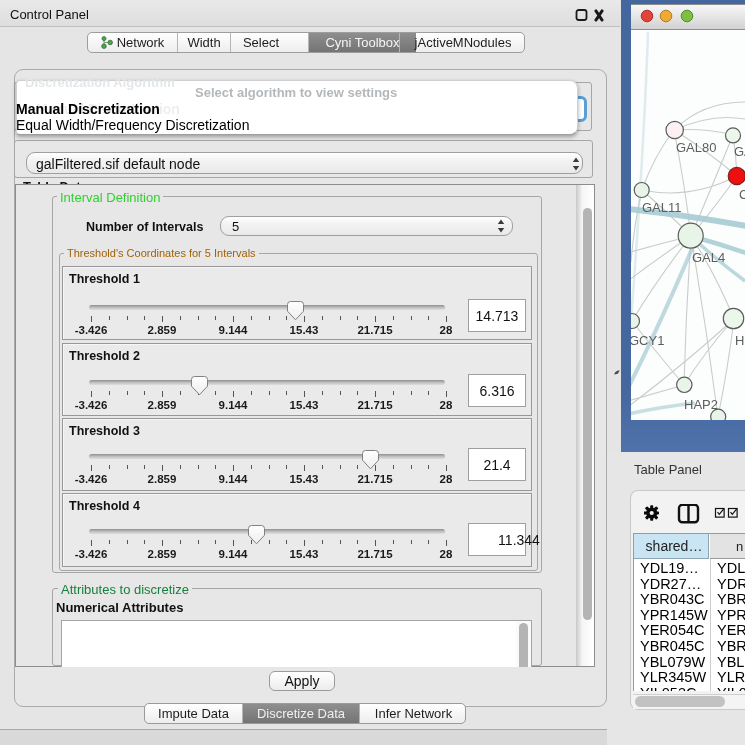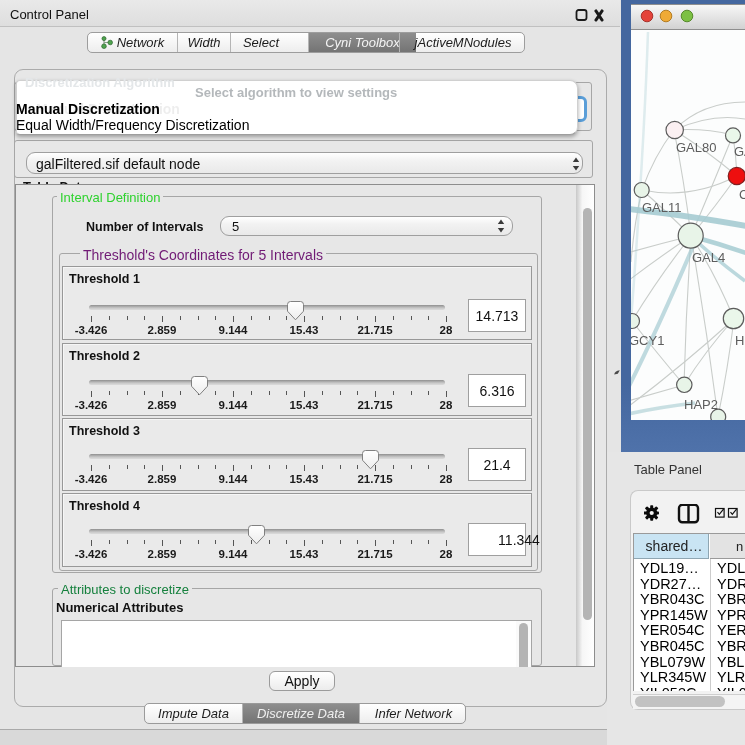--- a/index.html
+++ b/index.html
@@ -4,21 +4,21 @@
 <style>
 * { margin:0; padding:0; box-sizing:border-box; }
 html,body { width:745px; height:745px; overflow:hidden; }
 body { font-family:"Liberation Sans", sans-serif; background:#e4e4e4; position:relative; }
 .abs { position:absolute; }
 .grp { position:absolute; border:1px solid #a6a6a6; border-radius:3px; }
 .grplab { position:absolute; background:#e7e7e7; padding:0 3px; white-space:nowrap; }
 .combo { position:absolute; background:linear-gradient(#ffffff,#f2f2f2 40%,#e9e9e9); border:1px solid #9f9f9f; border-radius:9px; }
 .vbox { position:absolute; width:58px; height:33px; background:#fff; border:1px solid #9f9f9f; font-size:14px; color:#111; display:flex; align-items:center; justify-content:center; }
 .ticklab { position:absolute; font-size:11.5px; font-weight:bold; color:#1a1a1a; transform:translateX(-50%); white-space:nowrap; }
-.seg { position:absolute; top:0; height:100%; display:flex; align-items:center; justify-content:center; font-size:13px; color:#1c1c1c; border-left:1px solid #b5b5b5;font-style:italic; }
+.seg { position:absolute; top:0; height:100%; display:flex; align-items:center; justify-content:center; font-size:13px; color:#1c1c1c; border-left:1px solid #b5b5b5; }
 </style>
 </head>
 <body>
 
 <div class="abs" style="left:0;top:0;width:620px;height:745px;background:#e5e5e5;"></div>
 
 <div class="abs" style="left:0;top:0;width:620px;height:27px;background:linear-gradient(#e9e9e9,#dedede);border-bottom:1px solid #c0c0c0;"></div>
 <div class="abs" style="left:10px;top:7px;font-size:13px;color:#111;">Control Panel</div>
 <svg class="abs" style="left:575px;top:9px;" width="32" height="13" viewBox="0 0 32 13">
   <rect x="1.5" y="1" width="10" height="10" rx="2.2" fill="none" stroke="#1a1a1a" stroke-width="1.8"></rect>
@@ -61,21 +61,21 @@
 <div class="grplab" style="left:57px;top:190px;font-size:13px;color:#2ed22e;">Interval Definition</div>
 <div class="abs" style="left:86px;top:220px;font-size:12.5px;font-weight:bold;color:#111;">Number of Intervals</div>
 <div class="combo" style="left:220px;top:216px;width:293px;height:20px;"></div>
 <div class="abs" style="left:232px;top:219px;font-size:13px;color:#111;">5</div>
 <svg class="abs" style="left:496px;top:219px;" width="10" height="14" viewBox="0 0 10 14">
     <path d="M5 0.5 L8.2 5 L1.8 5 Z" fill="#3a3a3a"></path>
     <path d="M5 13.5 L8.2 9 L1.8 9 Z" fill="#3a3a3a"></path>
   </svg>
 
 <div class="grp" style="left:59px;top:253px;width:479px;height:318px;"></div>
-<div class="grplab" style="left:80px;top:247px;font-size:14px;color:#701a75;">Threshold's Coordinates for 5 Intervals</div>
+<div class="grplab" style="left:64px;top:247px;font-size:11px;color:#a16207;">Threshold's Coordinates for 5 Intervals</div>
 
 <div id="thresholds">
     <div class="abs" style="left:62px;top:266px;width:470px;height:74px;background:#eaeaea;border:1px solid #989898;box-shadow:inset 1px 1px 0 #f6f6f6;"></div>
     <div class="abs" style="left:69px;top:272px;font-size:12.5px;font-weight:bold;color:#111;">Threshold 1</div>
     <div class="abs" style="left:89px;top:304.5px;width:356px;height:5px;border-radius:3px;background:linear-gradient(#8f8f8f,#c8c8c8 60%,#dcdcdc);"></div>
     <div class="abs" style="left:91.0px;top:316px;width:1px;height:6px;background:#555;"></div>
     <div class="abs" style="left:108.8px;top:316px;width:1px;height:4px;background:#555;"></div>
     <div class="abs" style="left:126.5px;top:316px;width:1px;height:4px;background:#555;"></div>
     <div class="abs" style="left:144.3px;top:316px;width:1px;height:4px;background:#555;"></div>
     <div class="abs" style="left:162.0px;top:316px;width:1px;height:6px;background:#555;"></div>

